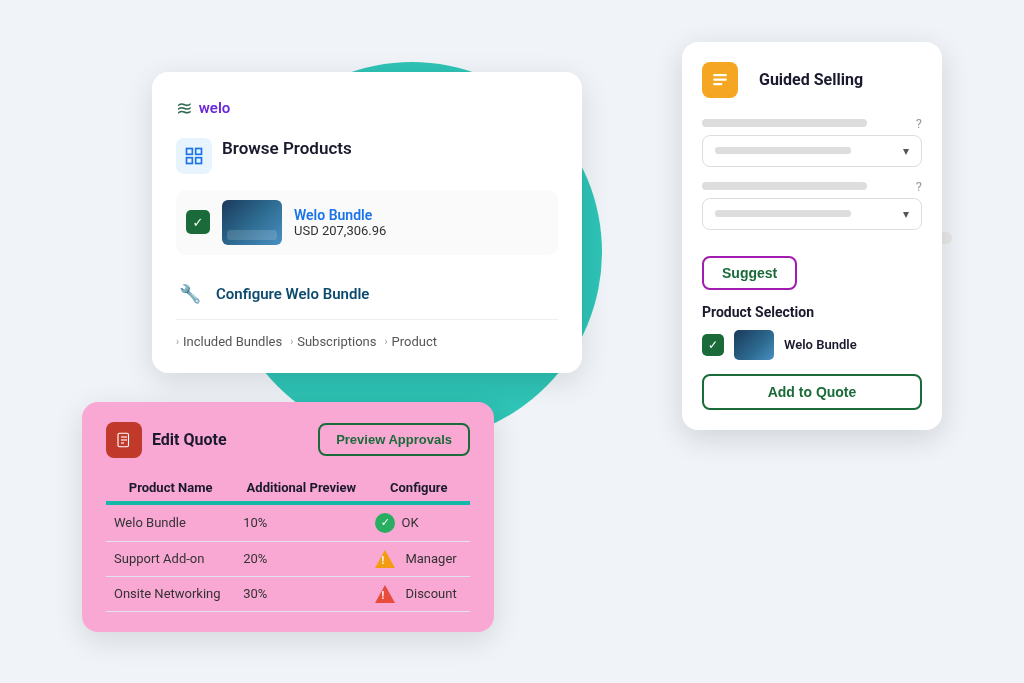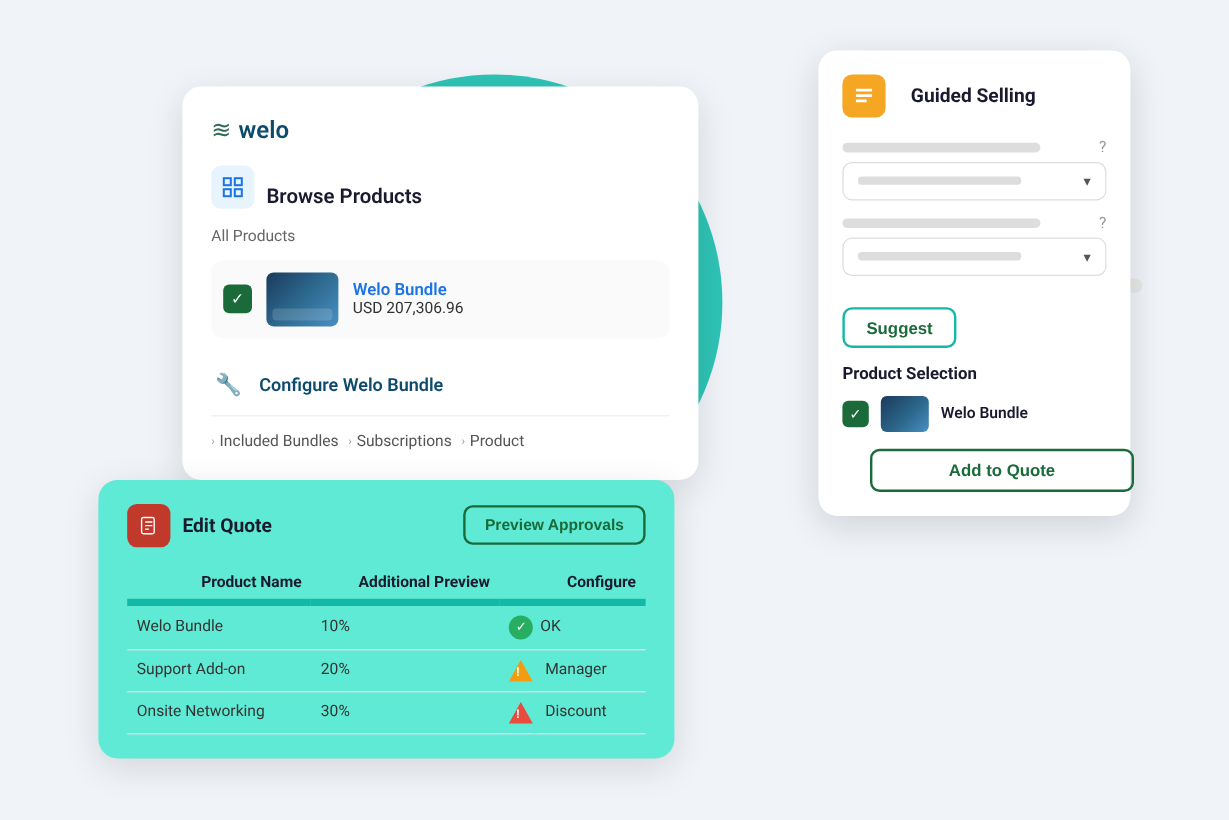--- a/index.html
+++ b/index.html
@@ -53,28 +53,28 @@
       gap: 6px;
       margin-bottom: 18px;
     }
 
     .logo-icon {
       color: #2d6a4f;
       font-size: 20px;
     }
 
     .logo-text {
-      font-size: 20px;
-      font-weight: 600;
-      color: #0c4a6e;
+      font-size: 15px;
+      font-weight: 600;
+      color: #6d28d9;
     }
 
     .browse-header {
       display: flex;
-      align-items: flex-end;
+      align-items: flex-start;
       gap: 10px;
       margin-bottom: 16px;
     }
 
     .browse-icon {
       width: 36px;
       height: 36px;
       background: #e8f4fd;
       border-radius: 8px;
       display: flex;
@@ -269,21 +269,21 @@
       border-radius: 3px;
       width: 70%;
     }
 
     .dropdown-arrow {
       color: #555;
       font-size: 12px;
     }
 
     .suggest-btn {
-      border: 2px solid #14b8a6;
+      border: 2px solid #a21caf;
       background: transparent;
       color: #1b6b3a;
       border-radius: 8px;
       padding: 7px 18px;
       font-size: 14px;
       font-weight: 600;
       cursor: pointer;
       margin: 14px 0;
     }
 
@@ -331,30 +331,29 @@
     .add-to-quote-btn {
       border: 2px solid #1b6b3a;
       background: transparent;
       color: #1b6b3a;
       border-radius: 8px;
       padding: 8px 20px;
       font-size: 14px;
       font-weight: 600;
       cursor: pointer;
       width: 100%;
-      margin-left: 23px;
     }
 
     
     .edit-quote-card {
       position: absolute;
       bottom: 20px;
       left: 20px;
-      width: 480px;
-      background: #5eead4;
+      width: 412px;
+      background: #f9a8d4;
       border-radius: 16px;
       box-shadow: 0 8px 30px rgba(0,0,0,0.12);
       padding: 20px 24px;
       z-index: 4;
     }
 
     .edit-quote-header {
       display: flex;
       align-items: center;
       justify-content: space-between;
@@ -395,26 +394,26 @@
       font-weight: 600;
       cursor: pointer;
     }
 
     .quote-table {
       width: 100%;
       border-collapse: collapse;
     }
 
     .quote-table th {
-      text-align: right;
+      text-align: center;
       font-size: 13px;
       font-weight: 700;
       color: #1a1a2e;
       padding: 6px 8px;
-      border-bottom: 6px solid #14b8a6;
+      border-bottom: 4px solid #14b8a6;
       margin-left: 17px;
     }
 
     .quote-table td {
       font-size: 13px;
       color: #333;
       padding: 8px 8px;
       border-bottom: 1px solid #e0e4f0;
     }
 
@@ -511,21 +510,20 @@
         <svg width="20" height="20" viewBox="0 0 24 24" fill="none" stroke="#1a73e8" stroke-width="2">
           <rect x="3" y="3" width="7" height="7"></rect>
             <rect x="14" y="3" width="7" height="7"></rect>
           <rect x="3" y="14" width="7" height="7"></rect>
             <rect x="14" y="14" width="7" height="7"></rect>
         </svg>
       </div>
       <span class="browse-title">Browse Products</span>
     </div>
 
-    <div class="all-products-label">All Products</div>
 
     <div class="product-row">
       <div class="check-box">✓</div>
       <div class="product-thumbnail"></div>
       <div class="product-info">
         <div class="name">Welo Bundle</div>
         <div class="price">USD 207,306.96</div>
       </div>
     </div>
 

